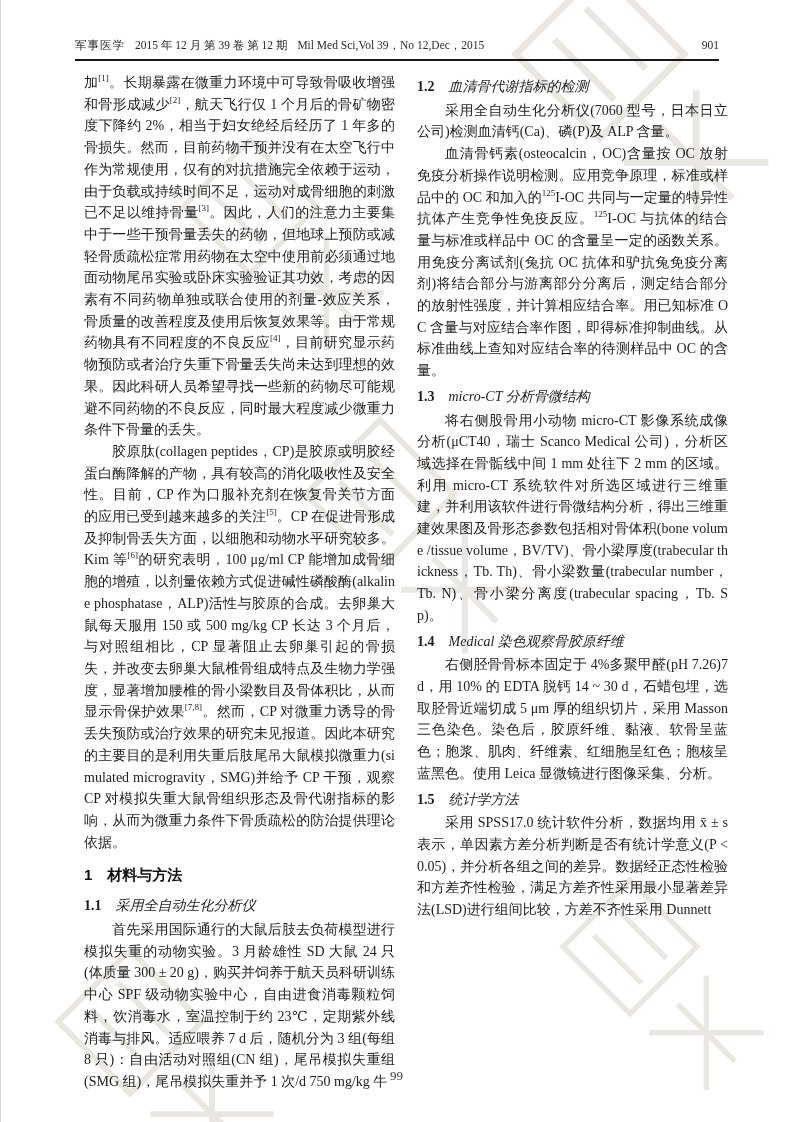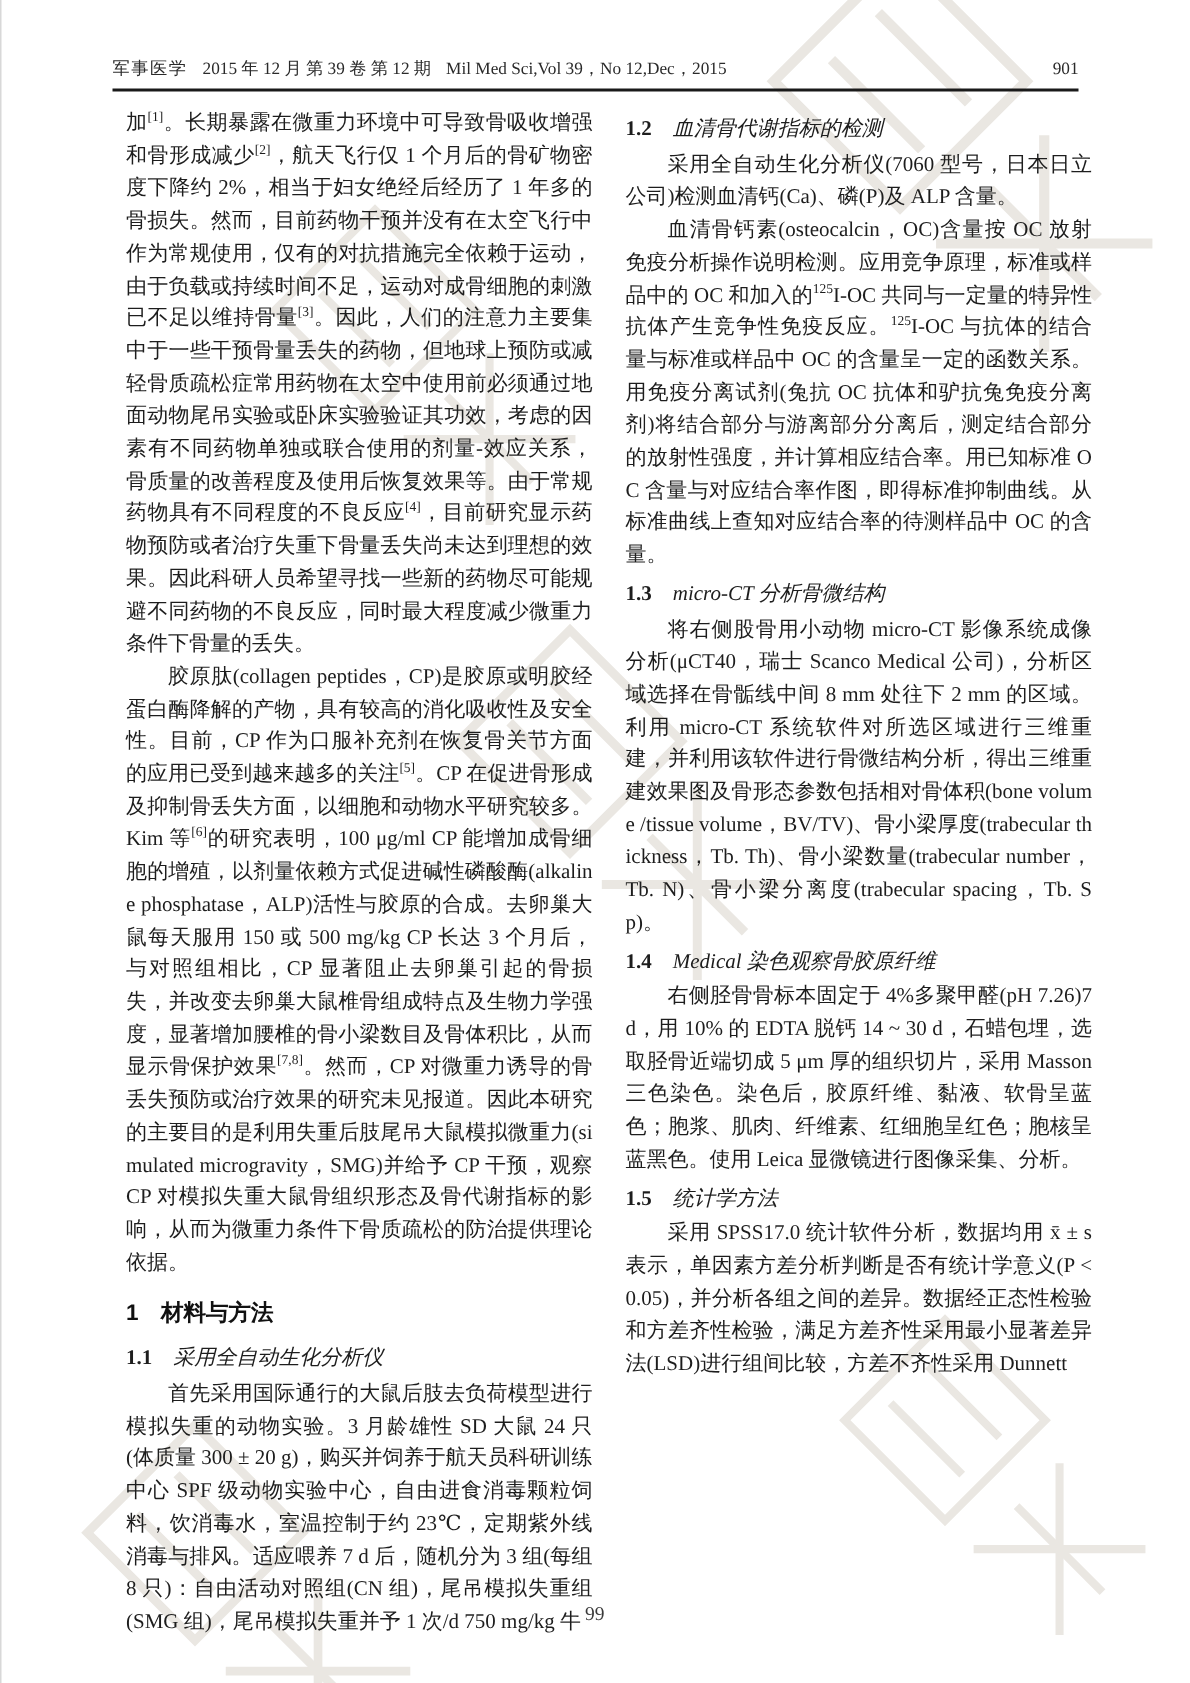--- a/index.html
+++ b/index.html
@@ -81,21 +81,21 @@
       <p class="para indent">胶原肽(collagen peptides，CP)是胶原或明胶经蛋白酶降解的产物，具有较高的消化吸收性及安全性。目前，CP 作为口服补充剂在恢复骨关节方面的应用已受到越来越多的关注<sup>[5]</sup>。CP 在促进骨形成及抑制骨丢失方面，以细胞和动物水平研究较多。Kim 等<sup>[6]</sup>的研究表明，100 μg/ml CP 能增加成骨细胞的增殖，以剂量依赖方式促进碱性磷酸酶(alkaline phosphatase，ALP)活性与胶原的合成。去卵巢大鼠每天服用 150 或 500 mg/kg CP 长达 3 个月后，与对照组相比，CP 显著阻止去卵巢引起的骨损失，并改变去卵巢大鼠椎骨组成特点及生物力学强度，显著增加腰椎的骨小梁数目及骨体积比，从而显示骨保护效果<sup>[7,8]</sup>。然而，CP 对微重力诱导的骨丢失预防或治疗效果的研究未见报道。因此本研究的主要目的是利用失重后肢尾吊大鼠模拟微重力(simulated microgravity，SMG)并给予 CP 干预，观察 CP 对模拟失重大鼠骨组织形态及骨代谢指标的影响，从而为微重力条件下骨质疏松的防治提供理论依据。</p>
       <div class="h1">1　材料与方法</div>
       <div class="h2"><b>1.1</b>　<i>采用全自动生化分析仪</i></div>
       <p class="para indent">首先采用国际通行的大鼠后肢去负荷模型进行模拟失重的动物实验。3 月龄雄性 SD 大鼠 24 只(体质量 300 ± 20 g)，购买并饲养于航天员科研训练中心 SPF 级动物实验中心，自由进食消毒颗粒饲料，饮消毒水，室温控制于约 23℃，定期紫外线消毒与排风。适应喂养 7 d 后，随机分为 3 组(每组 8 只)：自由活动对照组(CN 组)，尾吊模拟失重组(SMG 组)，尾吊模拟失重并予 1 次/d 750 mg/kg 牛</p>
     </div>
     <div class="col">
       <div class="h2"><b>1.2</b>　<i>血清骨代谢指标的检测</i></div>
       <p class="para indent">采用全自动生化分析仪(7060 型号，日本日立公司)检测血清钙(Ca)、磷(P)及 ALP 含量。</p>
       <p class="para indent">血清骨钙素(osteocalcin，OC)含量按 OC 放射免疫分析操作说明检测。应用竞争原理，标准或样品中的 OC 和加入的<sup>125</sup>I-OC 共同与一定量的特异性抗体产生竞争性免疫反应。<sup>125</sup>I-OC 与抗体的结合量与标准或样品中 OC 的含量呈一定的函数关系。用免疫分离试剂(兔抗 OC 抗体和驴抗兔免疫分离剂)将结合部分与游离部分分离后，测定结合部分的放射性强度，并计算相应结合率。用已知标准 OC 含量与对应结合率作图，即得标准抑制曲线。从标准曲线上查知对应结合率的待测样品中 OC 的含量。</p>
       <div class="h2"><b>1.3</b>　<i>micro-CT 分析骨微结构</i></div>
-      <p class="para indent">将右侧股骨用小动物 micro-CT 影像系统成像分析(μCT40，瑞士 Scanco Medical 公司)，分析区域选择在骨骺线中间 8 mm 处往下 2 mm 的区域。利用 micro-CT 系统软件对所选区域进行三维重建，并利用该软件进行骨微结构分析，得出三维重建效果图及骨形态参数包括相对骨体积(bone volume /tissue volume，BV/TV)、骨小梁厚度(trabecular thickness，Tb. Th)、骨小梁数量(trabecular number，Tb. N)、骨小梁分离度(trabecular spacing，Tb. Sp)。</p>
+      <p class="para indent">将右侧股骨用小动物 micro-CT 影像系统成像分析(μCT40，瑞士 Scanco Medical 公司)，分析区域选择在骨骺线中间 1 mm 处往下 2 mm 的区域。利用 micro-CT 系统软件对所选区域进行三维重建，并利用该软件进行骨微结构分析，得出三维重建效果图及骨形态参数包括相对骨体积(bone volume /tissue volume，BV/TV)、骨小梁厚度(trabecular thickness，Tb. Th)、骨小梁数量(trabecular number，Tb. N)、骨小梁分离度(trabecular spacing，Tb. Sp)。</p>
       <div class="h2"><b>1.4</b>　<i>Medical 染色观察骨胶原纤维</i></div>
       <p class="para indent">右侧胫骨骨标本固定于 4%多聚甲醛(pH 7.26)7 d，用 10% 的 EDTA 脱钙 14 ~ 30 d，石蜡包埋，选取胫骨近端切成 5 μm 厚的组织切片，采用 Masson 三色染色。染色后，胶原纤维、黏液、软骨呈蓝色；胞浆、肌肉、纤维素、红细胞呈红色；胞核呈蓝黑色。使用 Leica 显微镜进行图像采集、分析。</p>
       <div class="h2"><b>1.5</b>　<i>统计学方法</i></div>
       <p class="para indent">采用 SPSS17.0 统计软件分析，数据均用 x̄ ± s 表示，单因素方差分析判断是否有统计学意义(P &lt; 0.05)，并分析各组之间的差异。数据经正态性检验和方差齐性检验，满足方差齐性采用最小显著差异法(LSD)进行组间比较，方差不齐性采用 Dunnett</p>
     </div>
   </div>
 
   <div class="footer">99</div>
 
 </div>

